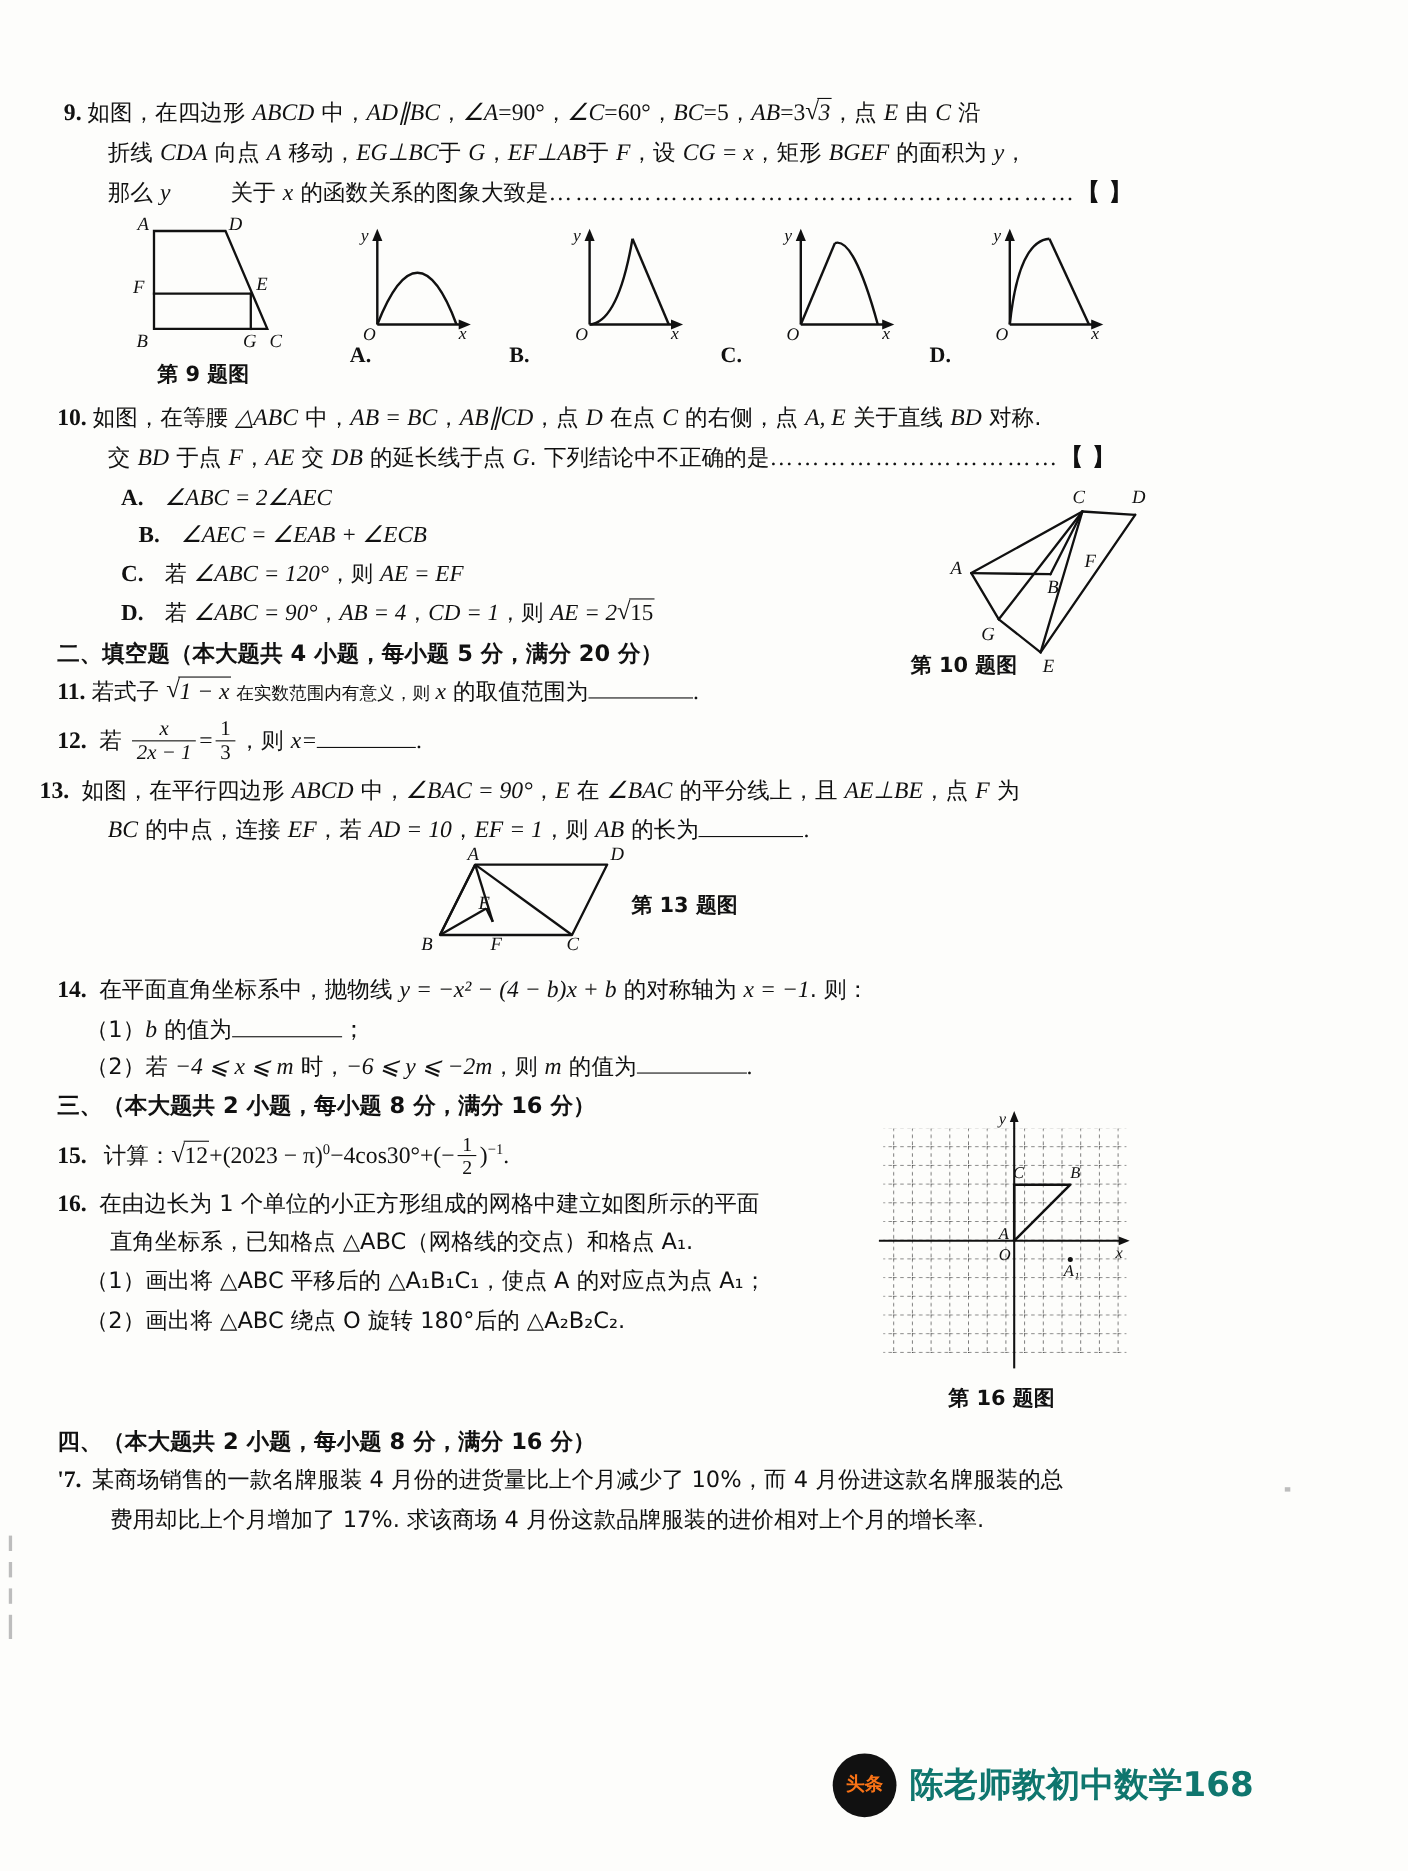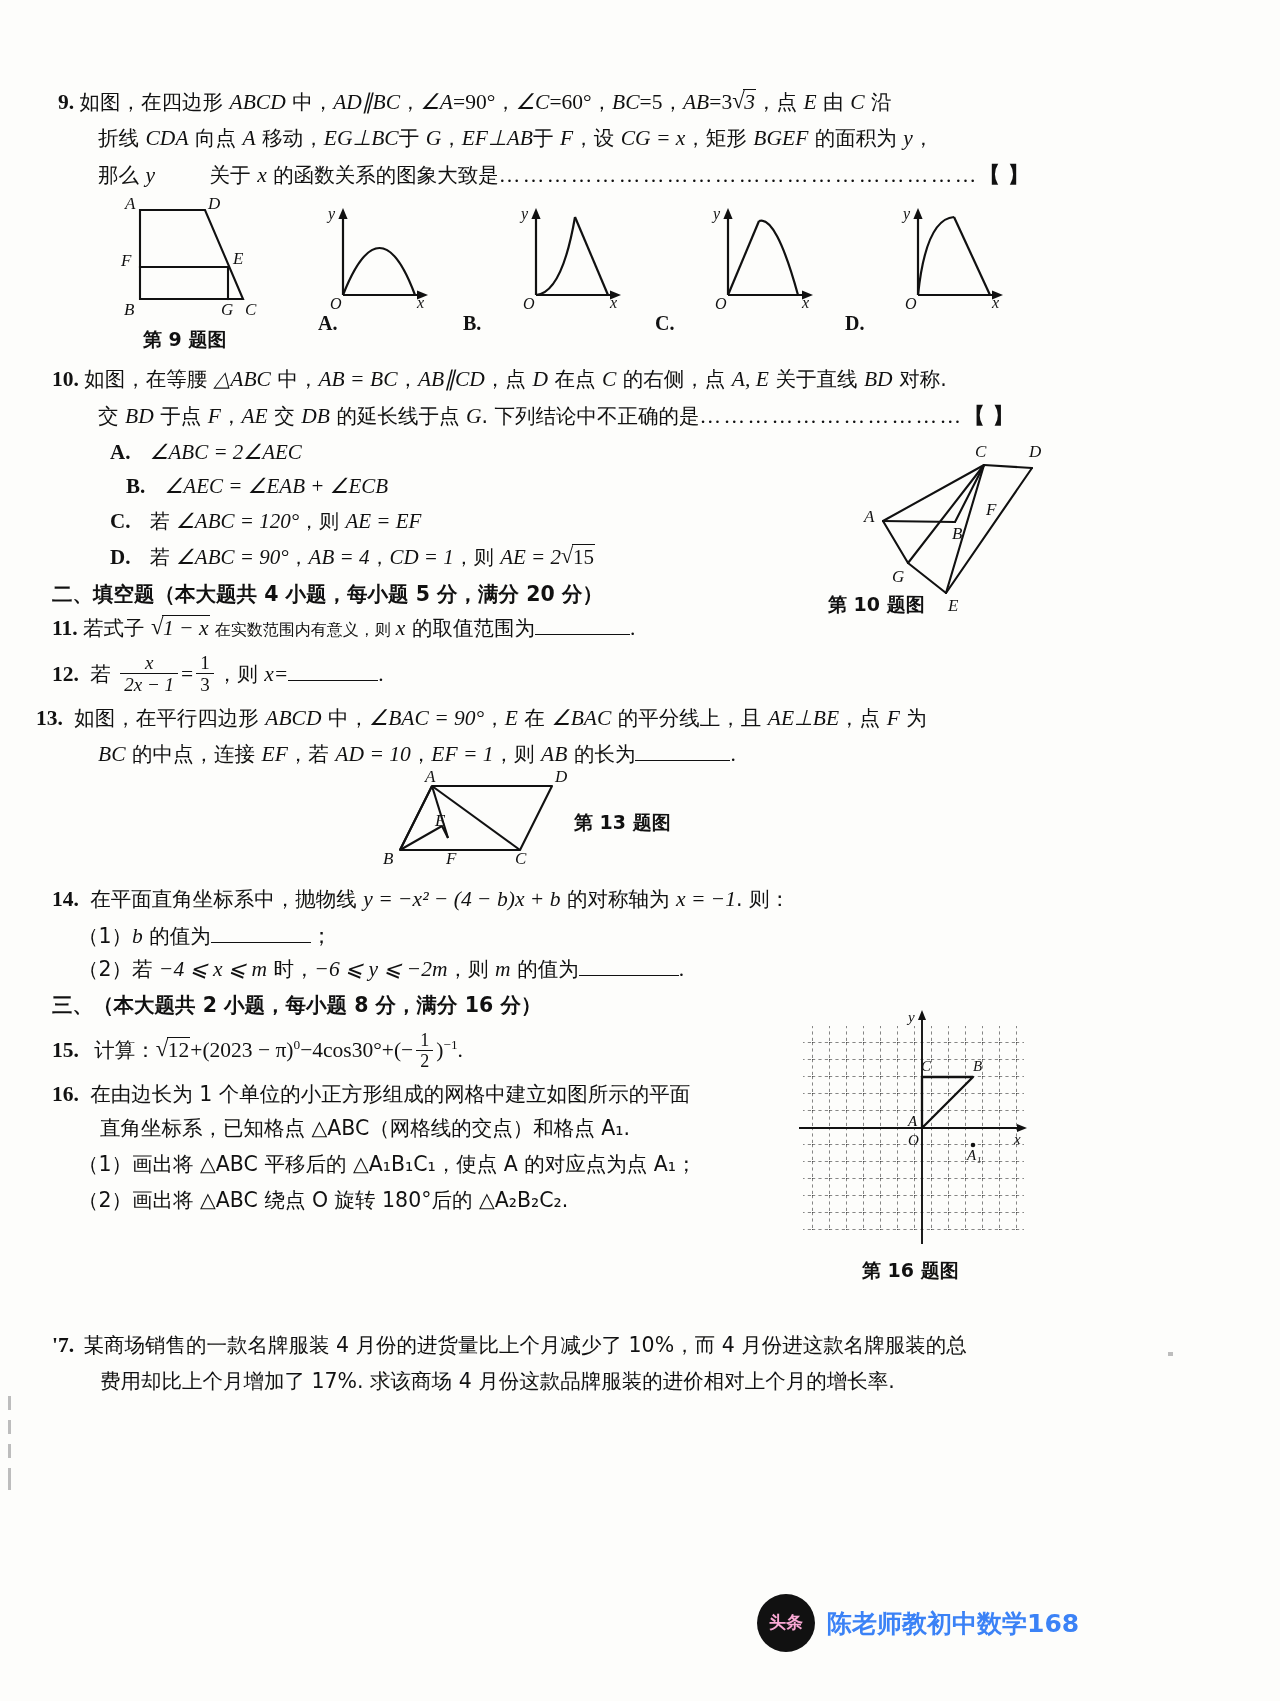--- a/index.html
+++ b/index.html
@@ -24,24 +24,24 @@
   .frac .b{display:block;border-top:1.4px solid #111;padding:0 4px;}
   
   .rad{display:inline-block;position:relative;padding-left:11px;}
   .rad:before{content:"\221A";position:absolute;left:0;top:-0.06em;font-size:1.06em;}
   .rad .bar{display:inline-block;border-top:1.4px solid #111;padding:0 1px 0 1px;}
   
   svg{display:block;overflow:visible;}
   .figcap{position:absolute;font-weight:bold;}
   
   .wm{position:absolute;display:flex;align-items:center;gap:12px;}
-  .wm .logo{width:58px;height:58px;border-radius:50%;background:#111;color:#f9a8d4;
+  .wm .logo{width:58px;height:58px;border-radius:50%;background:#111;color:#f97316;
     display:flex;align-items:center;justify-content:center;
     font-family:"DejaVu Sans",sans-serif;font-weight:bold;font-size:17px;line-height:1.05;text-align:center;}
-  .wm .wtxt{font-family:"DejaVu Sans","Liberation Sans",sans-serif;font-weight:bold;font-size:25px;color:#3b82f6;}
+  .wm .wtxt{font-family:"DejaVu Sans","Liberation Sans",sans-serif;font-weight:bold;font-size:31px;color:#0f766e;}
   .edge{position:absolute;background:#bdbdbd;}
 </style>
 </head>
 <body>
 
 <div class="page">
 
   <div class="edge" style="left:8px;top:1396px;width:3px;height:14px;"></div>
   <div class="edge" style="left:8px;top:1420px;width:3px;height:14px;"></div>
   <div class="edge" style="left:8px;top:1444px;width:3px;height:14px;"></div>
@@ -294,20 +294,21 @@
       <text x="219" y="136">x</text>
       <text x="113" y="137">O</text>
       <text x="113" y="118">A</text>
       <text x="178" y="63">B</text>
       <text x="126" y="63">C</text>
       <text x="172" y="152">A₁</text>
     </g>
   </svg>
   <div class="figcap cn" style="left:862px;top:1258px;font-size:19px;">第 16 题图</div>
 
+  <div class="row cn bold" style="left:52px;top:1296px;font-size:20.5px;">四、（本大题共 2 小题，每小题 8 分，满分 16 分）</div>
 
   <div class="row" style="left:52px;top:1331px;font-size:21.5px;">
     <span class="num">'7.</span>
     <span class="cn" style="font-size:20.5px;margin-left:4px;">某商场销售的一款名牌服装 4 月份的进货量比上个月减少了 10%，而 4 月份进这款名牌服装的总</span>
   </div>
   <div class="row cn" style="left:100px;top:1367px;font-size:20.5px;">费用却比上个月增加了 17%.  求该商场 4 月份这款品牌服装的进价相对上个月的增长率.</div>
 
   <div class="wm" style="left:757px;top:1594px;">
     <div class="logo">头条</div>
     <div class="wtxt">陈老师教初中数学168</div>

